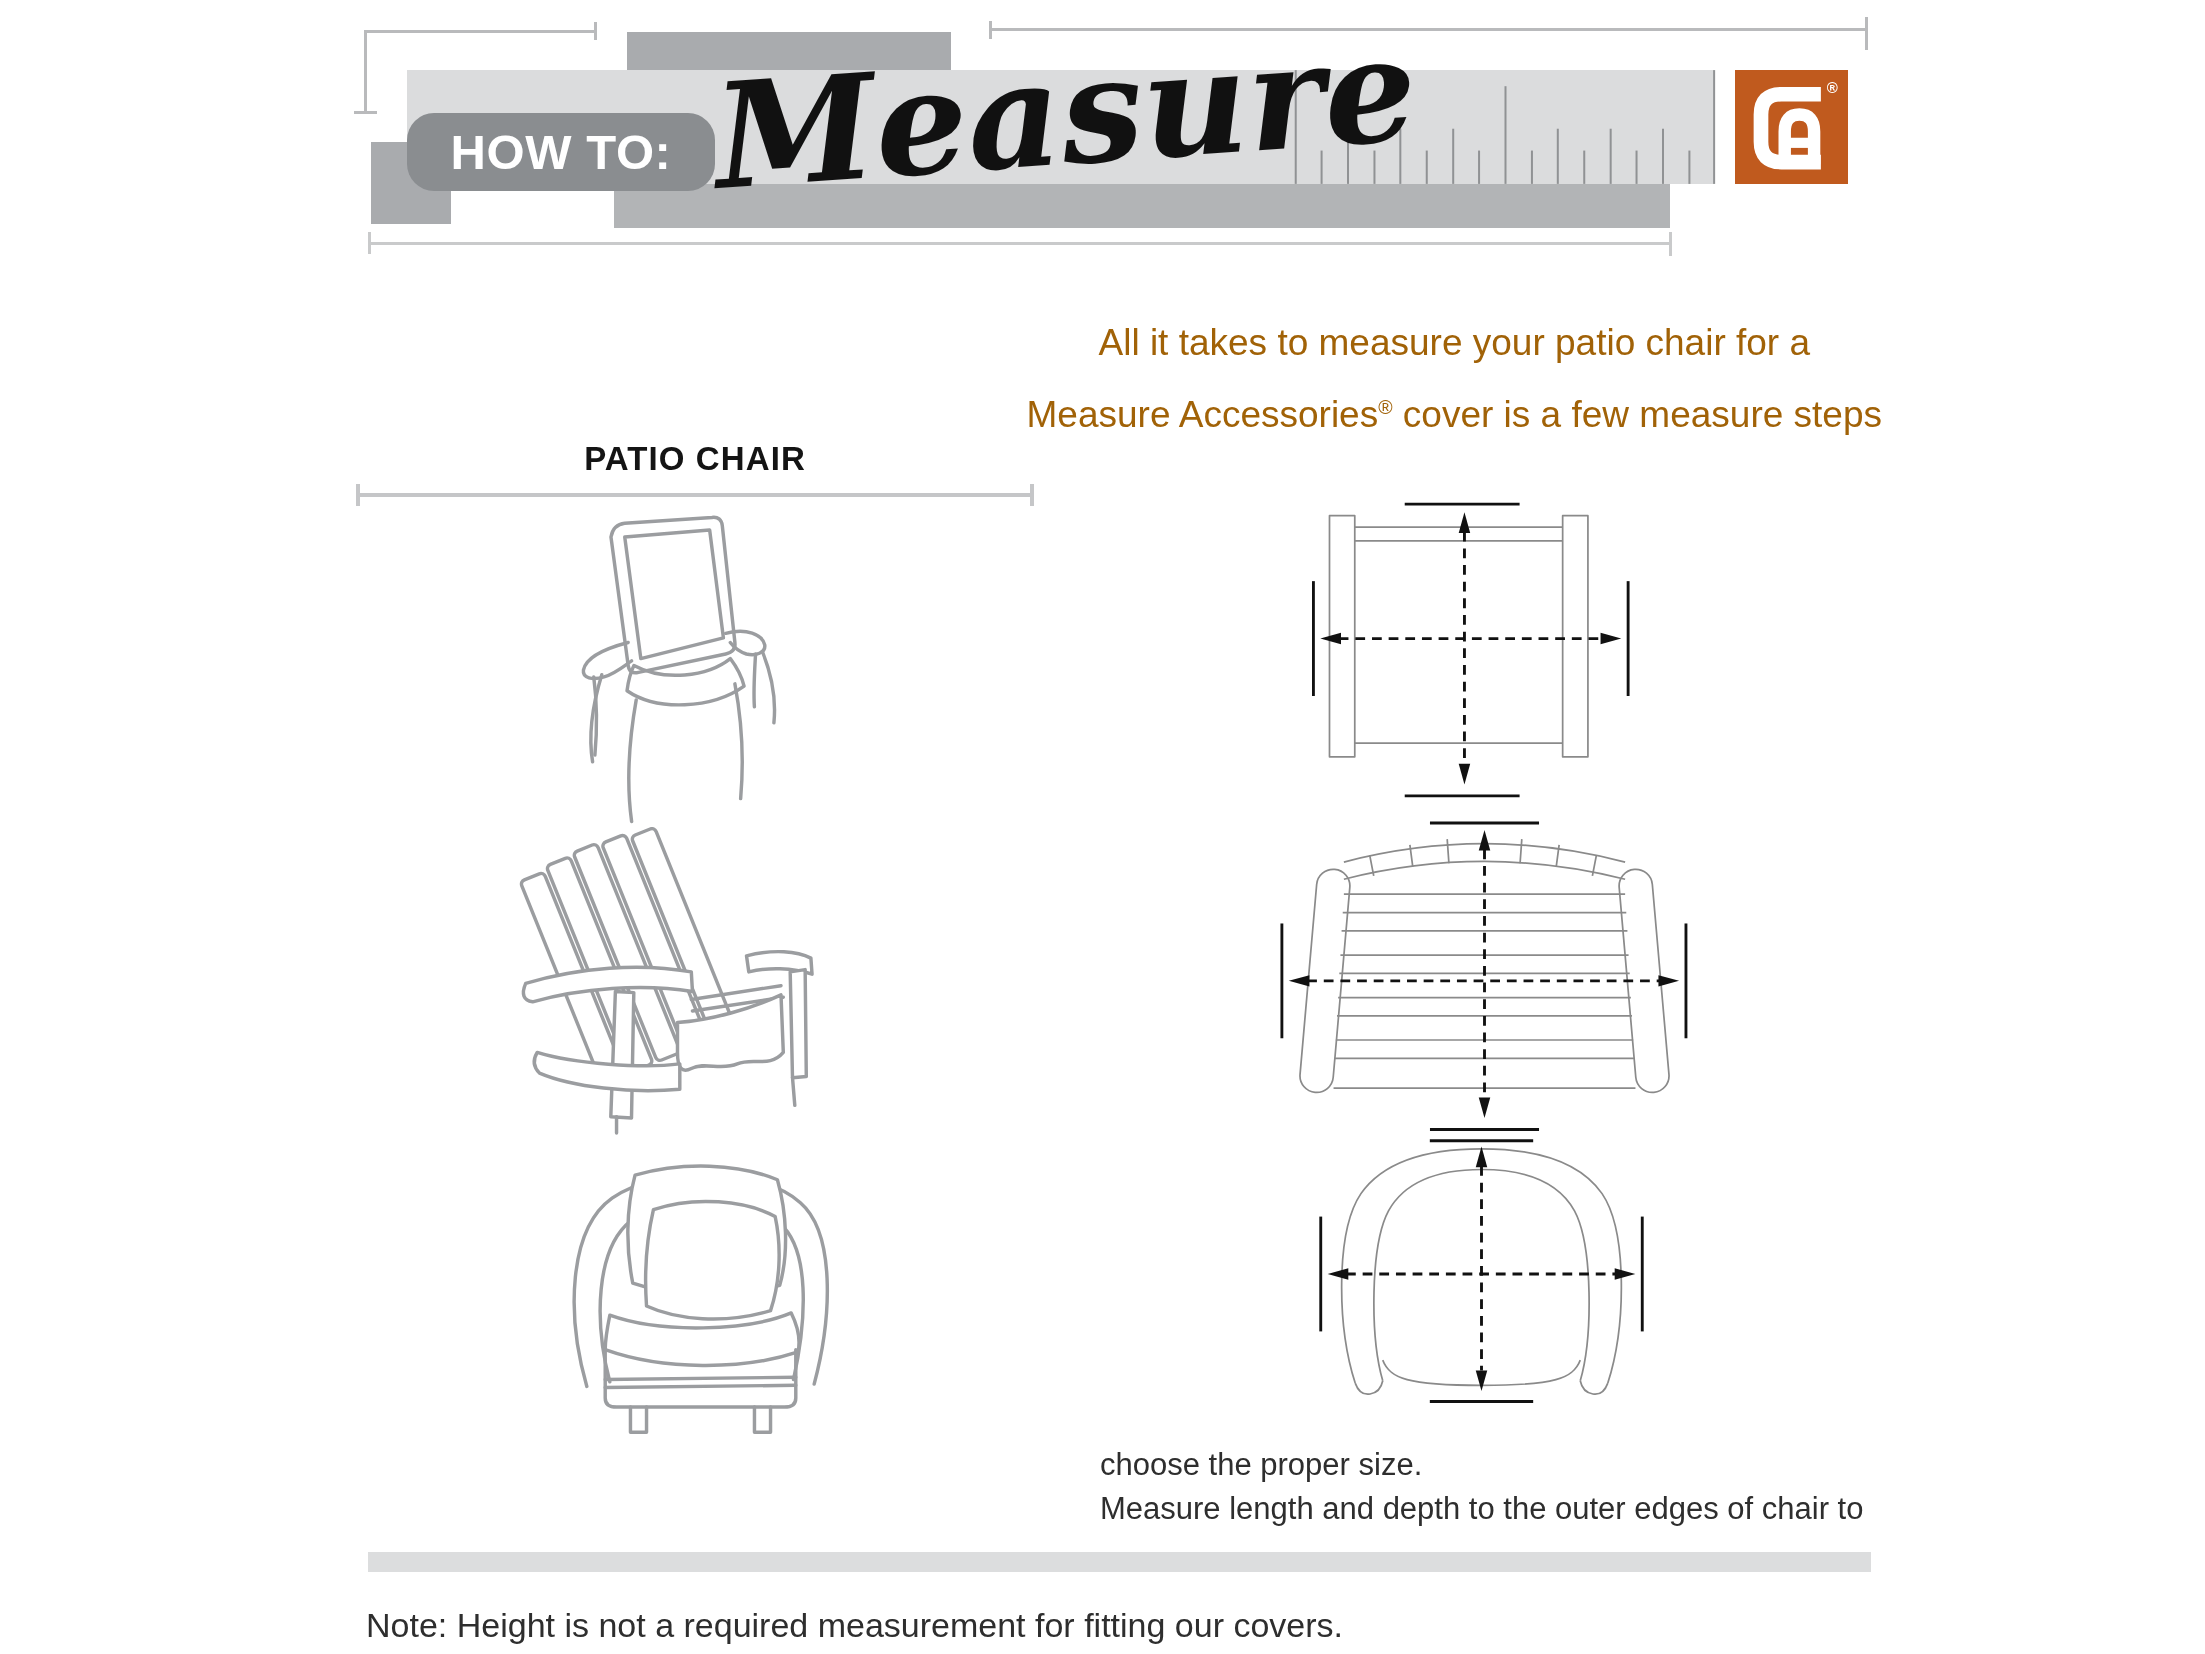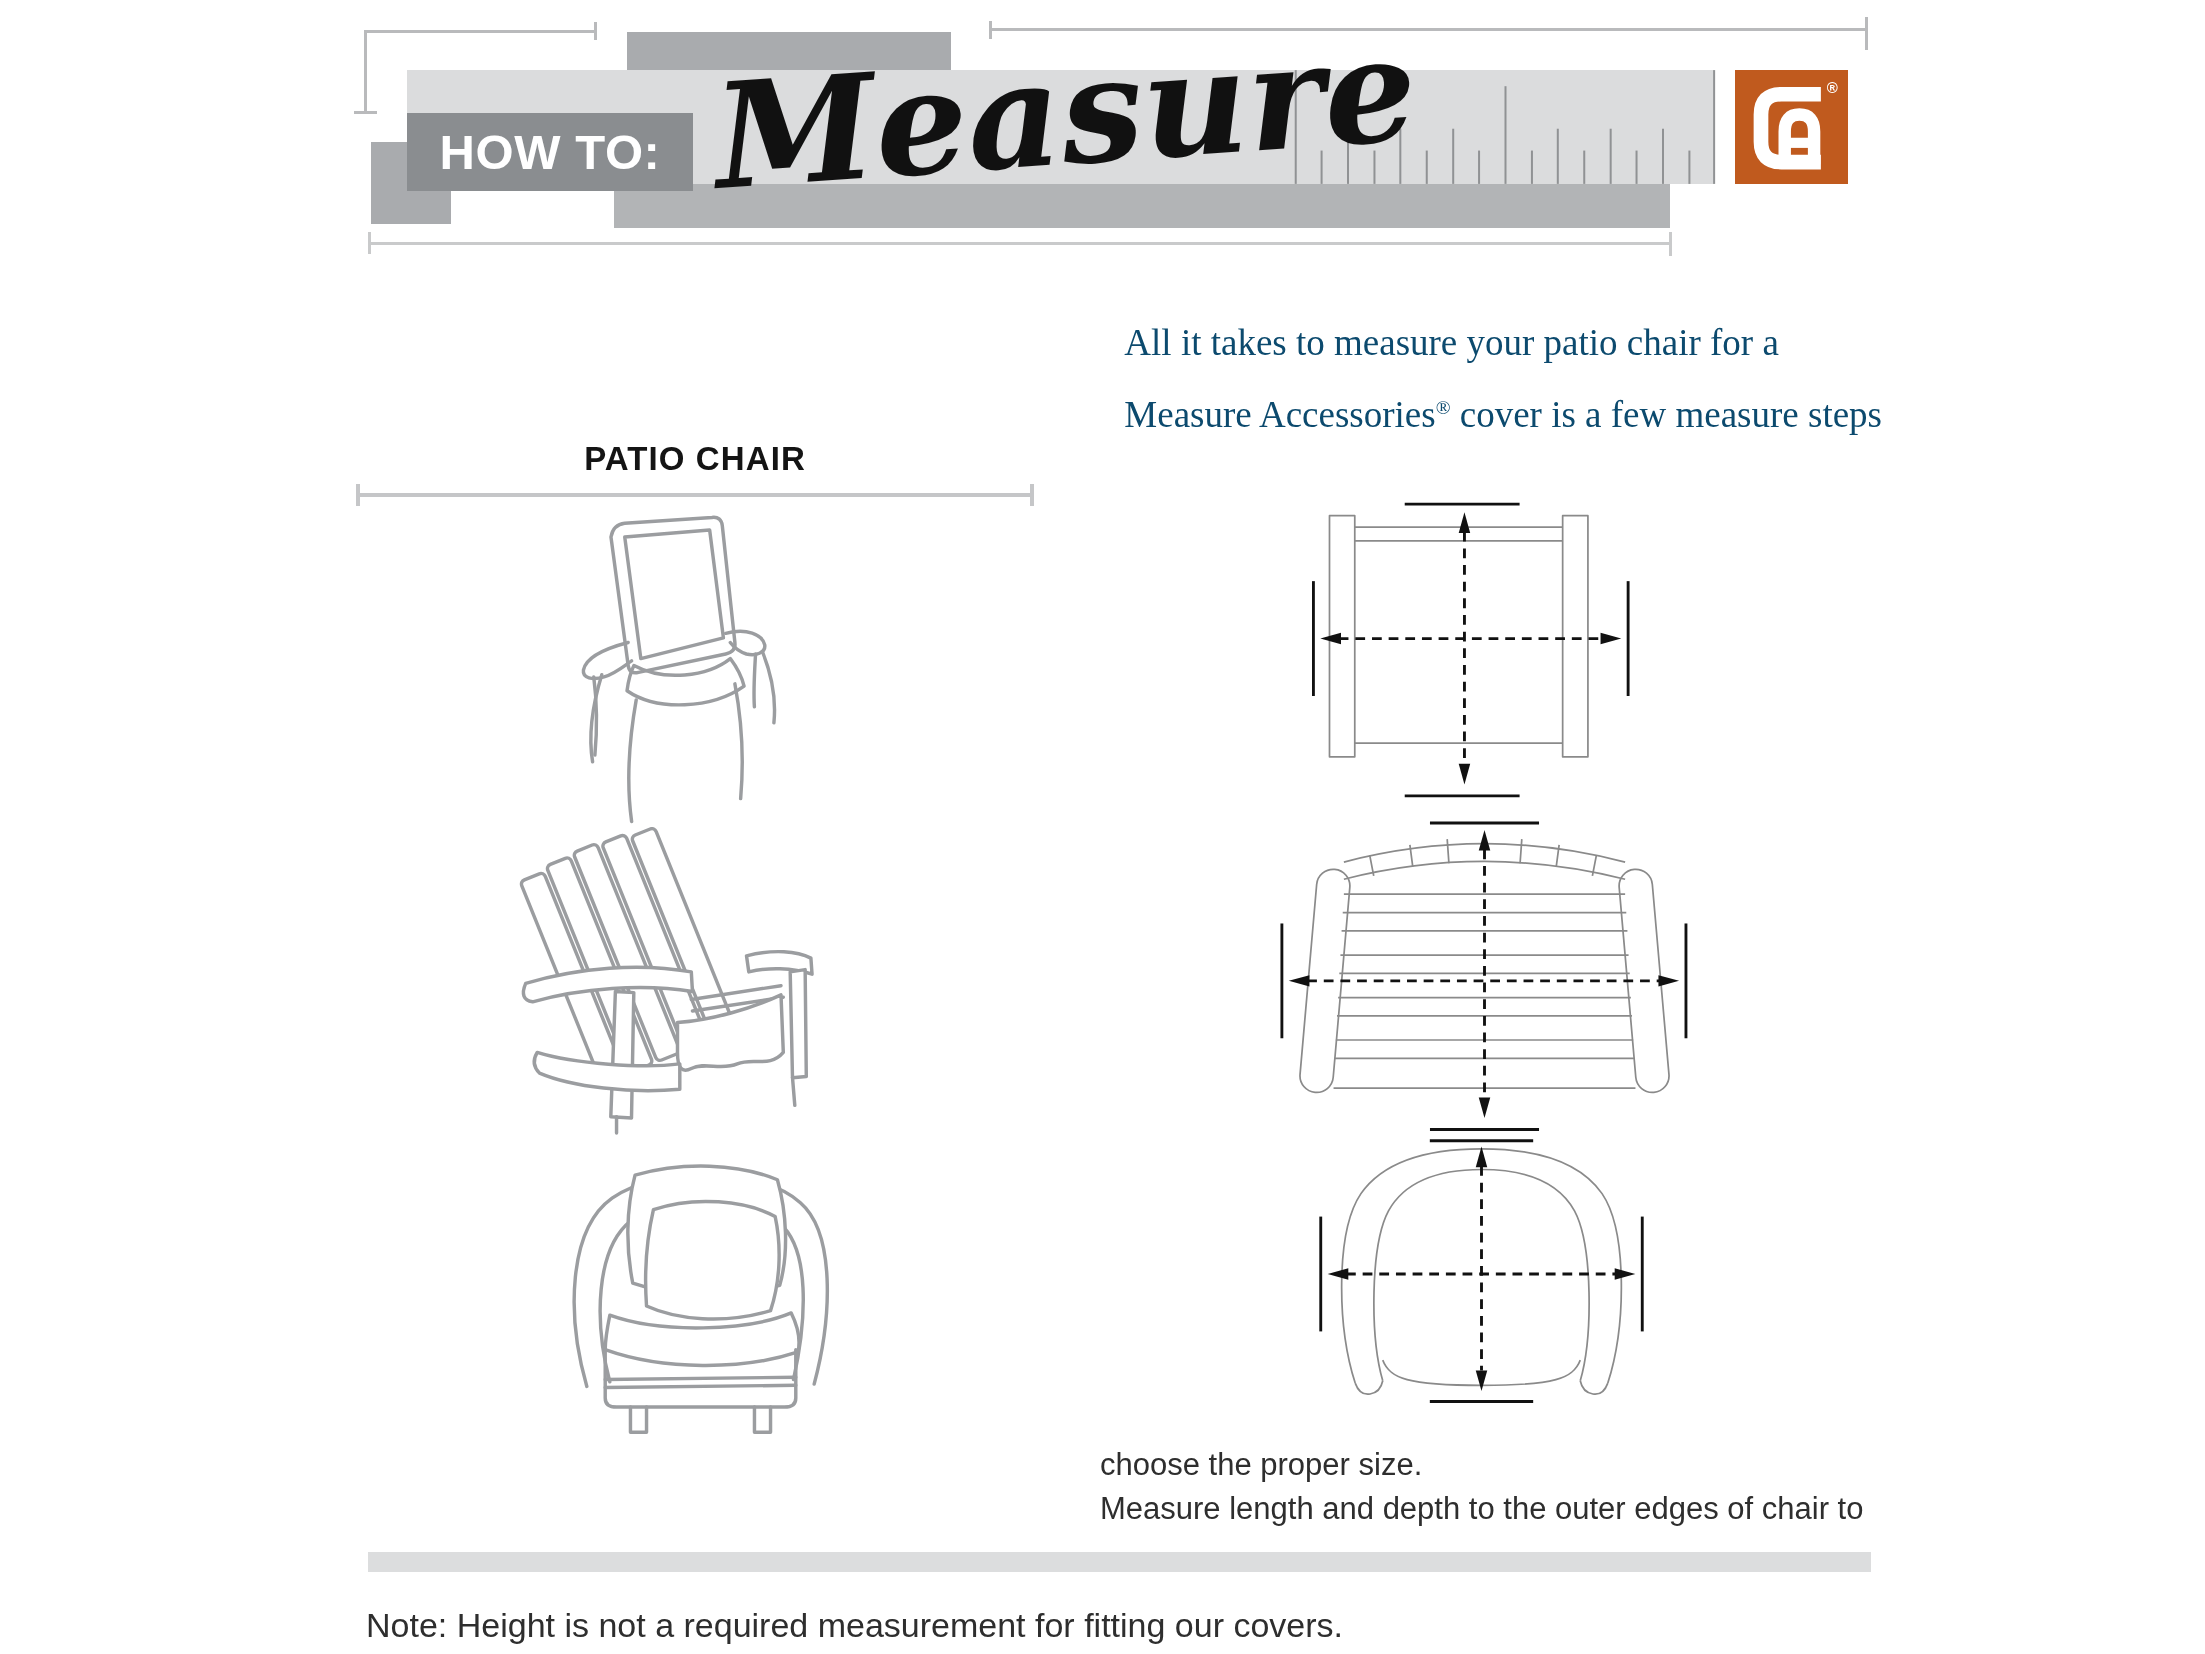--- a/index.html
+++ b/index.html
@@ -5,39 +5,39 @@
   html,body{margin:0;padding:0;background:#ffffff;}
   .page{position:relative;width:2205px;height:1655px;background:#ffffff;overflow:hidden;
         font-family:"Liberation Sans",sans-serif;color:#1a1a1a;}
   .abs{position:absolute;}
 
   
   .block-top   {left:627px;top:32px;width:324px;height:39px;background:#a9abae;}
   .band        {left:407px;top:70px;width:1307px;height:114px;background:#dbdcdd;}
   .strip       {left:614px;top:184px;width:1056px;height:44px;background:#b2b4b6;}
   .block-left  {left:371px;top:142px;width:80px;height:82px;background:#a9abae;}
-  .howto-box   {left:407px;top:113px;width:286px;height:78px;background:#8a8d90;
-                display:flex;align-items:center;justify-content:center;}
+  .howto-box   {left:407px;top:113px;width:308px;height:78px;background:#8a8d90;
+                display:flex;align-items:center;justify-content:center;border-radius:27px;}
   .howto-box span{color:#ffffff;font-weight:bold;font-size:49px;letter-spacing:0.6px;}
   .title-script{left:715px;top:51px;width:574px;height:172px;
                 font-family:"DejaVu Serif",serif;font-style:italic;font-weight:bold;
                 font-size:145px;line-height:172px;color:#111;transform:rotate(-4deg);
                 transform-origin:left center;white-space:nowrap;}
 
   
   .dim{background:#b9babc;}
 
   
   .logo{left:1735px;top:70px;width:113px;height:114px;background:#c05a1e;}
   .logo svg{position:absolute;left:0;top:0;}
   .logo .reg{position:absolute;right:10.3px;top:9.2px;color:#fff;font-size:15px;font-weight:bold;}
 
   
-  .intro{right:323px;top:310px;text-align:left;font-size:37px;line-height:65px;
-         color:#0c4a6e;letter-spacing:0;font-family:Liberation Serif, serif;}
+  .intro{right:323px;top:310px;text-align:center;font-size:37px;line-height:65px;
+         color:#a16207;letter-spacing:0;}
   .intro sup{font-size:19.5px;}
 
   
   .section-label{left:695px;top:440px;transform:translateX(-50%);
                  font-size:33px;font-weight:bold;letter-spacing:1.1px;color:#141414;white-space:nowrap;}
   .rule{background:#c5c6c8;}
 
   
   .caption{left:1100px;top:1443px;font-size:31px;line-height:44px;color:#2e2e2e;}
   .divider{left:368px;top:1552px;width:1503px;height:20px;background:#dcddde;}

